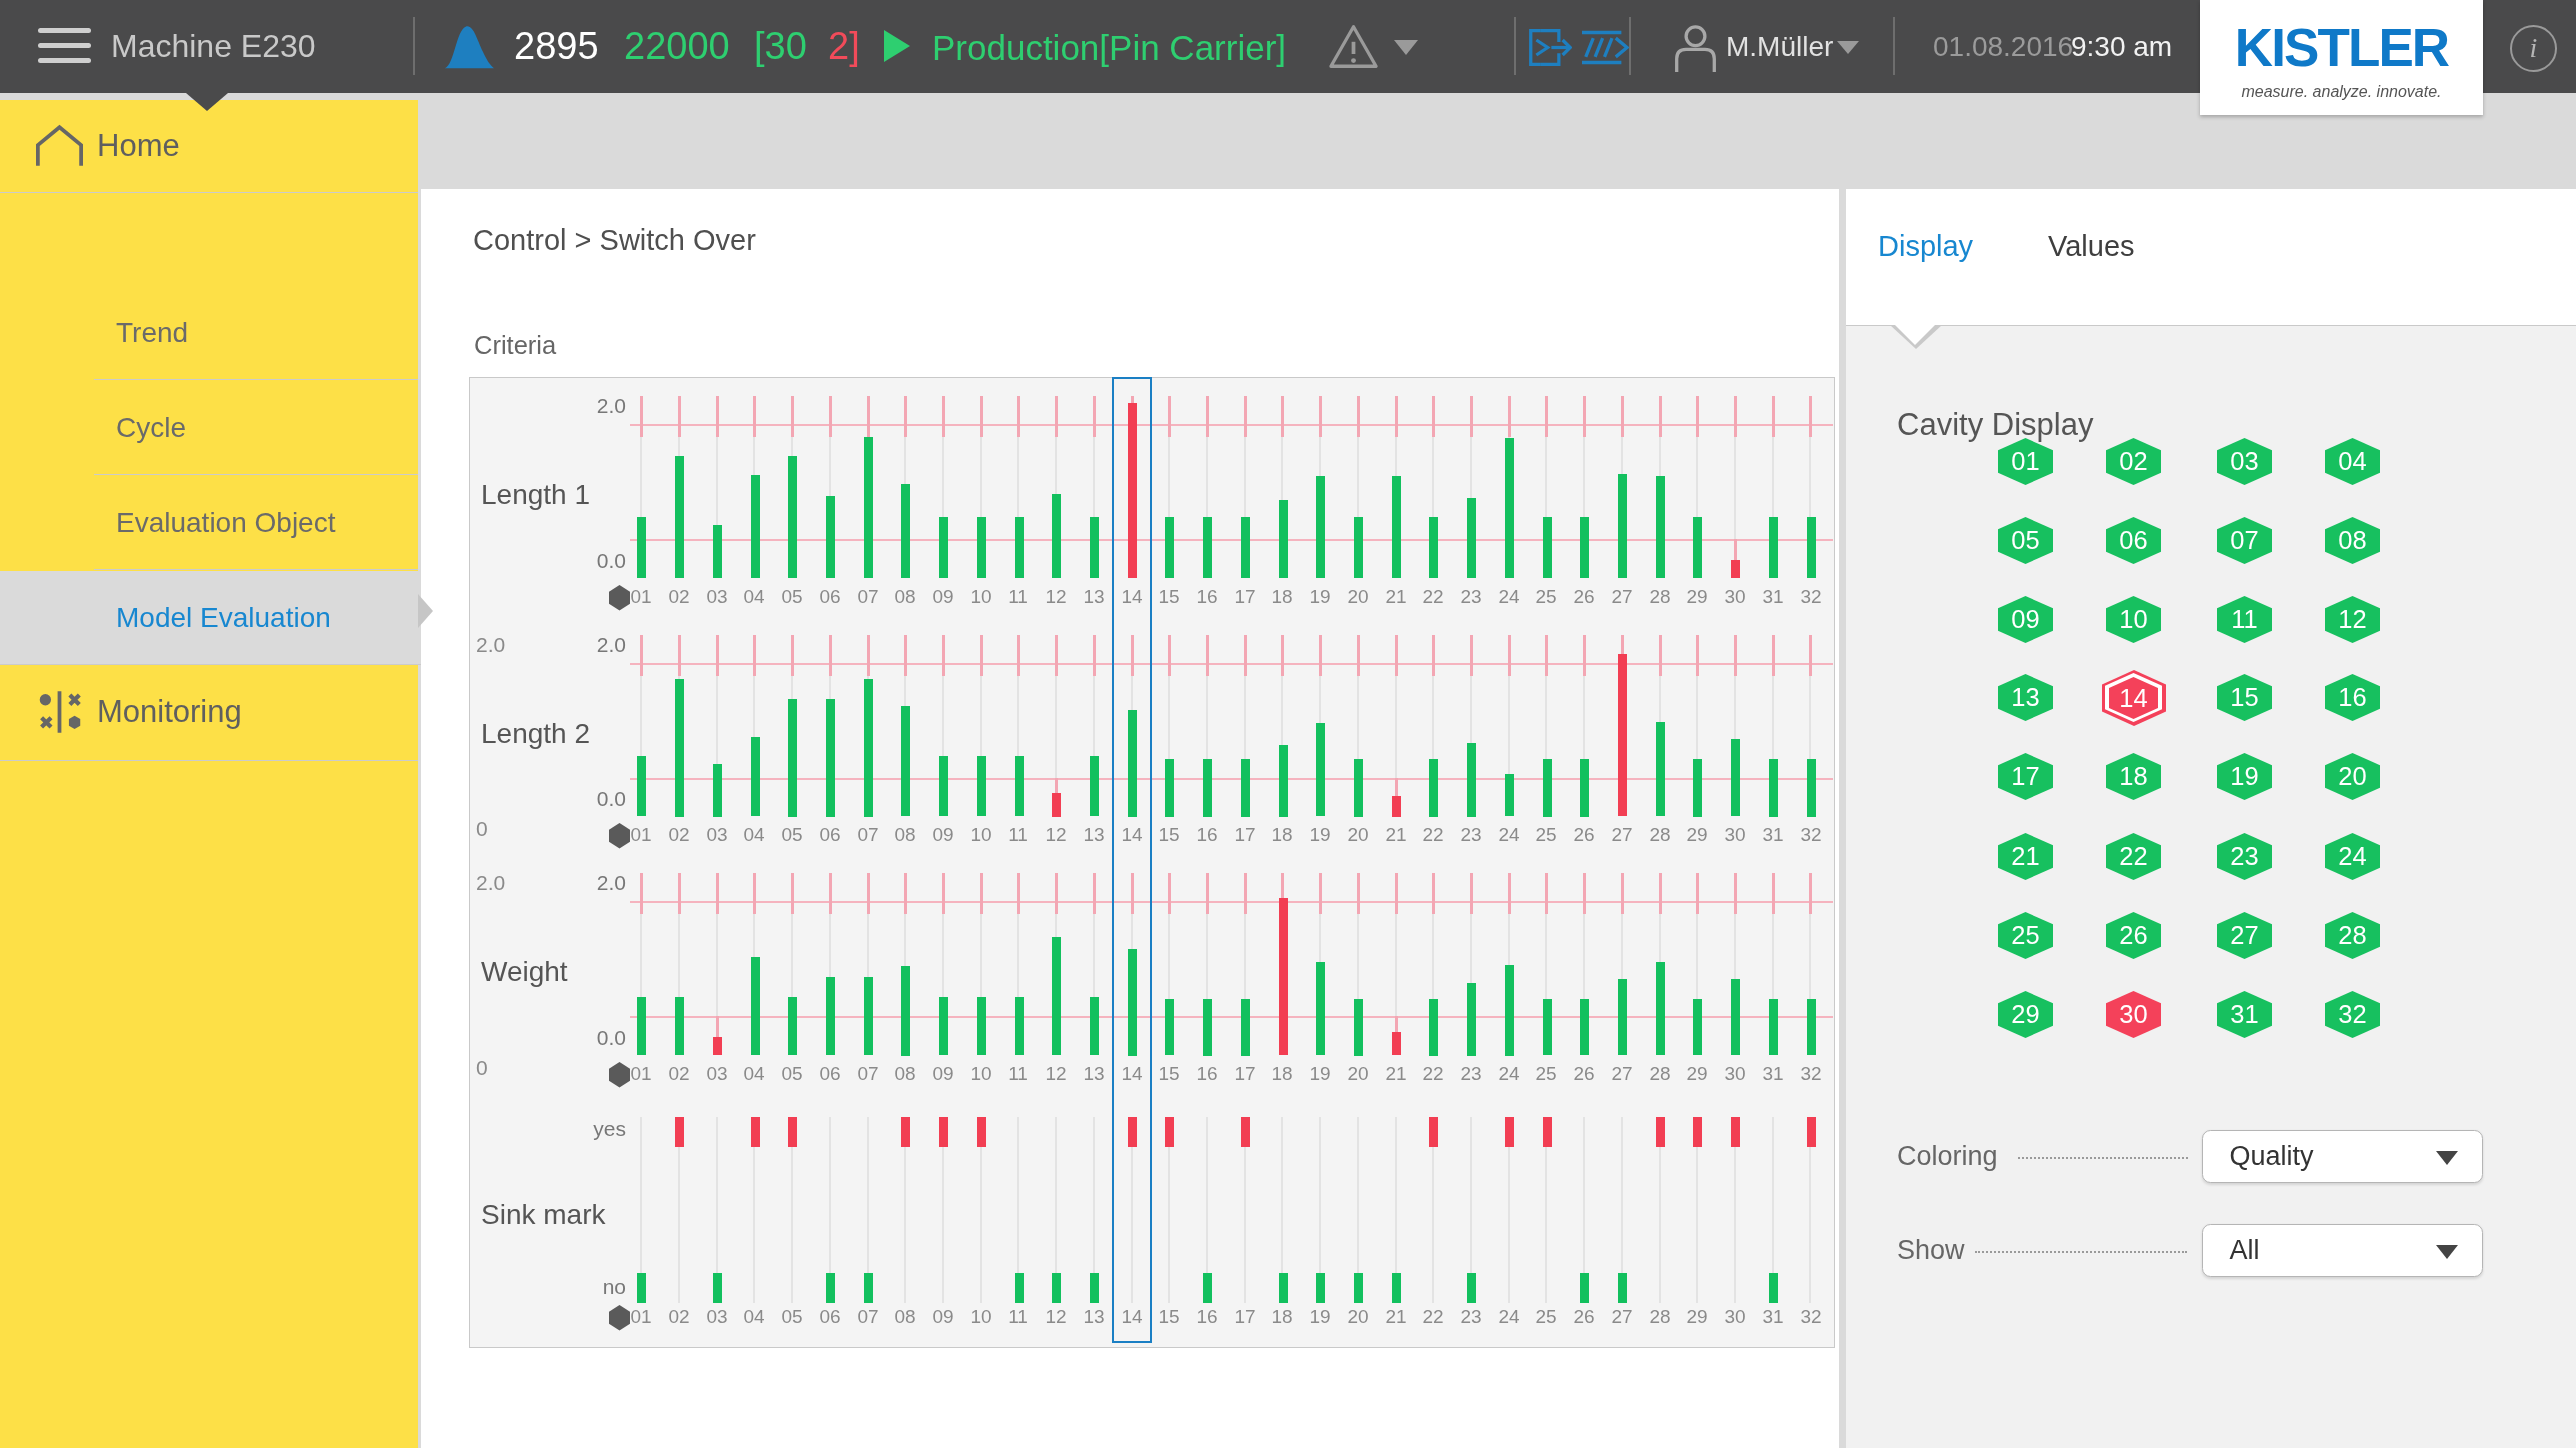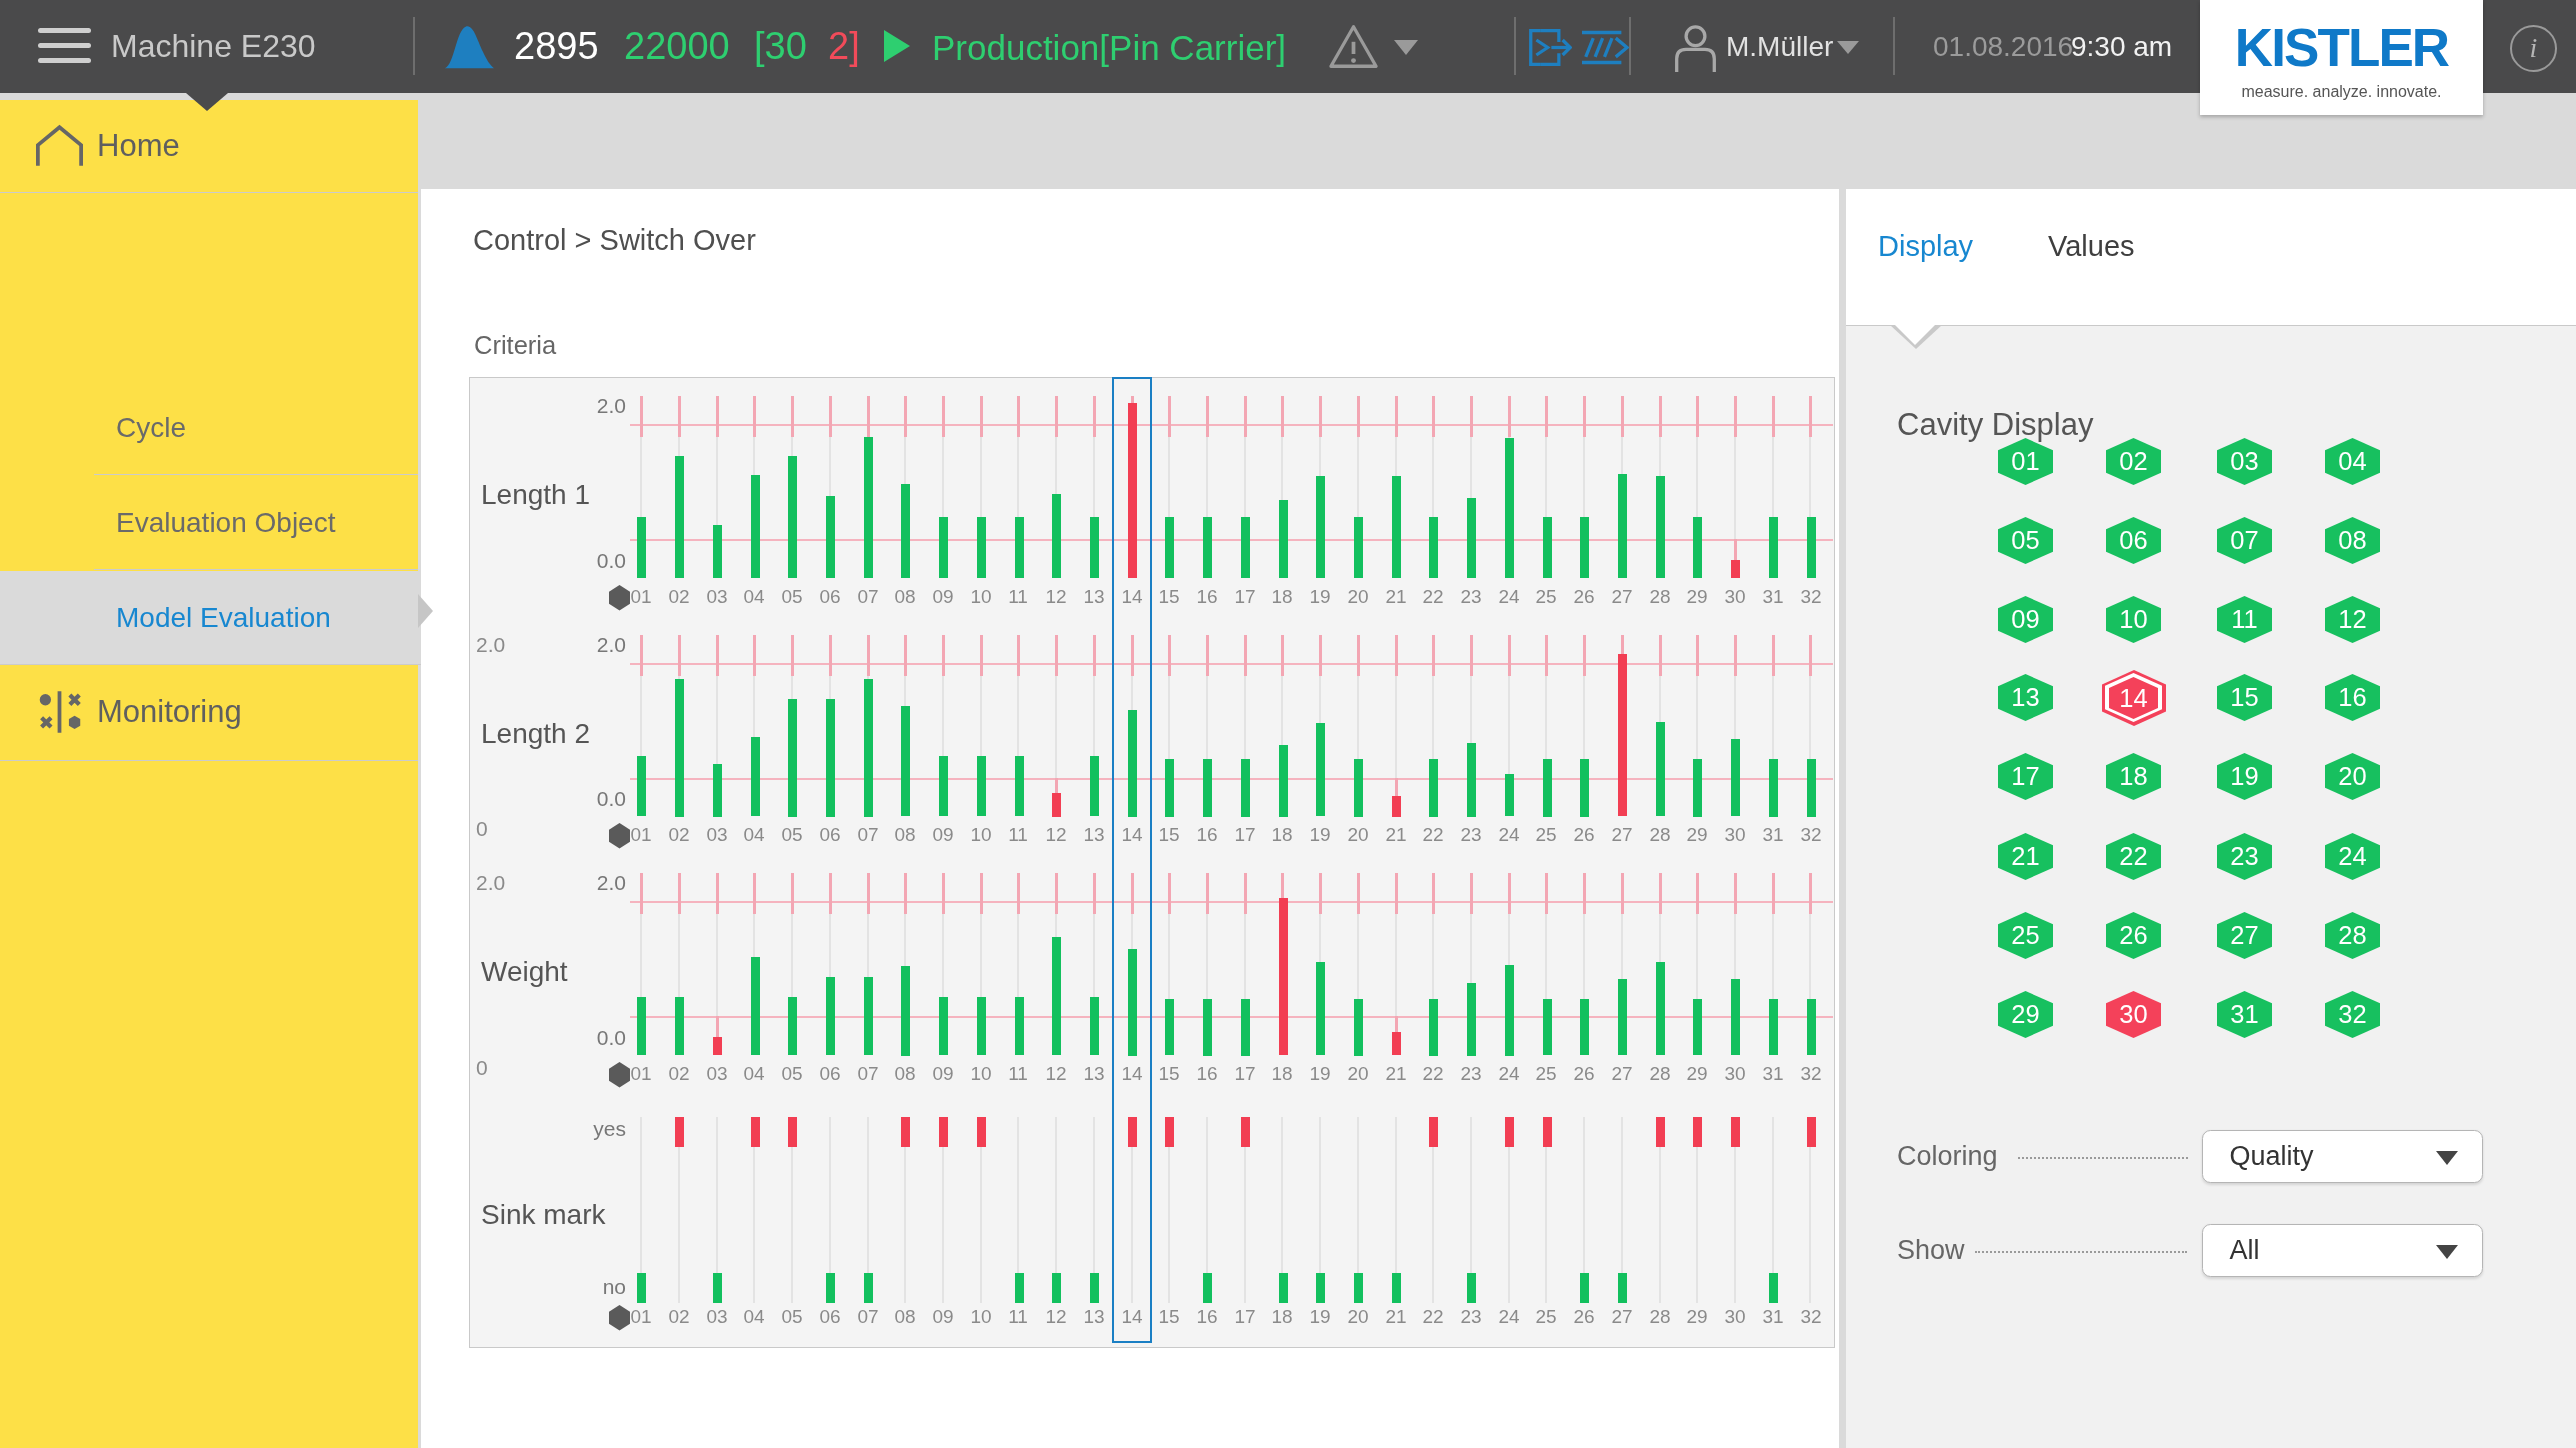--- a/index.html
+++ b/index.html
@@ -26,21 +26,21 @@
   #icon-conveyor{left:1580px;top:24.5px;}
   #user-icon{left:1672px;top:22.6px;}
   #user-name{left:1726px;top:31px;font-size:28px;color:#e2e2e2;}
   #user-caret{left:1837px;top:41px;width:0;height:0;border-left:11.3px solid transparent;
     border-right:11.3px solid transparent;border-top:13.2px solid #9a9a9a;}
   #date-text{left:1933px;top:31px;font-size:28px;color:#9b9b9b;}
   #time-text{left:2071px;top:31px;font-size:28px;color:#f2f2f2;}
   #logo-box{left:2200px;top:0;width:283px;height:115px;background:#fff;z-index:6;
     box-shadow:0 1.9px 3.8px rgba(0,0,0,.25);text-align:center;}
   #logo-text{width:100%;top:17px;font-size:53px;font-weight:bold;letter-spacing:-1.9px;color:#0f79c8;}
-  #logo-tagline{width:100%;top:83px;font-size:16px;color:#555;}
+  #logo-tagline{width:100%;top:83px;font-size:16px;color:#555;font-style:italic;}
   #info-icon{left:2510px;top:24.5px;width:43px;height:43px;border:2.8px solid #9a9a9a;border-radius:50%;
     color:#b5b5b5;font-size:28px;font-style:italic;font-family:"Liberation Serif",serif;
     text-align:center;line-height:41px;cursor:pointer;}
   #nav-pointer{left:186px;top:93px;width:0;height:0;border-left:21px solid transparent;
     border-right:21px solid transparent;border-top:18px solid #4a4a4b;z-index:4;}
   
   #sidebar{left:0;top:93px;width:418px;height:1355px;background:#fde047;margin-top:7px;}
   .side-item{left:0;width:418px;cursor:pointer;}
   .side-item .lbl{position:absolute;left:97px;top:50%;transform:translateY(-50%);
     font-size:31px;color:#5f5f5f;}
@@ -159,20 +159,24 @@
 <div id="nav-pointer" class="abs"></div>
 
 <div id="sidebar" class="abs">
   <div class="abs side-item div-full" style="top:0;height:92px;">
     <span class="ico">
       <svg width="51" height="47" viewBox="0 0 54 50" fill="none" stroke="#666" stroke-width="4">
           <path d="M4 46 V24 L27 5 L50 24 V46"></path>
         </svg>
     </span>
     <span class="lbl">Home</span>
+  </div>
+  <div class="abs side-item side-sub div-ind" style="top:186px;height:94px;">
+    <span class="lbl">Trend</span>
+      <span class="inner-div"></span>
   </div>
   <div class="abs side-item side-sub div-ind" style="top:280px;height:95px;">
     <span class="lbl">Cycle</span>
       <span class="inner-div"></span>
   </div>
   <div class="abs side-item side-sub div-ind" style="top:375px;height:95px;">
     <span class="lbl">Evaluation Object</span>
       <span class="inner-div"></span>
   </div>
   <div class="abs side-item side-sub div-full active-sub" style="top:471px;height:93px;">

